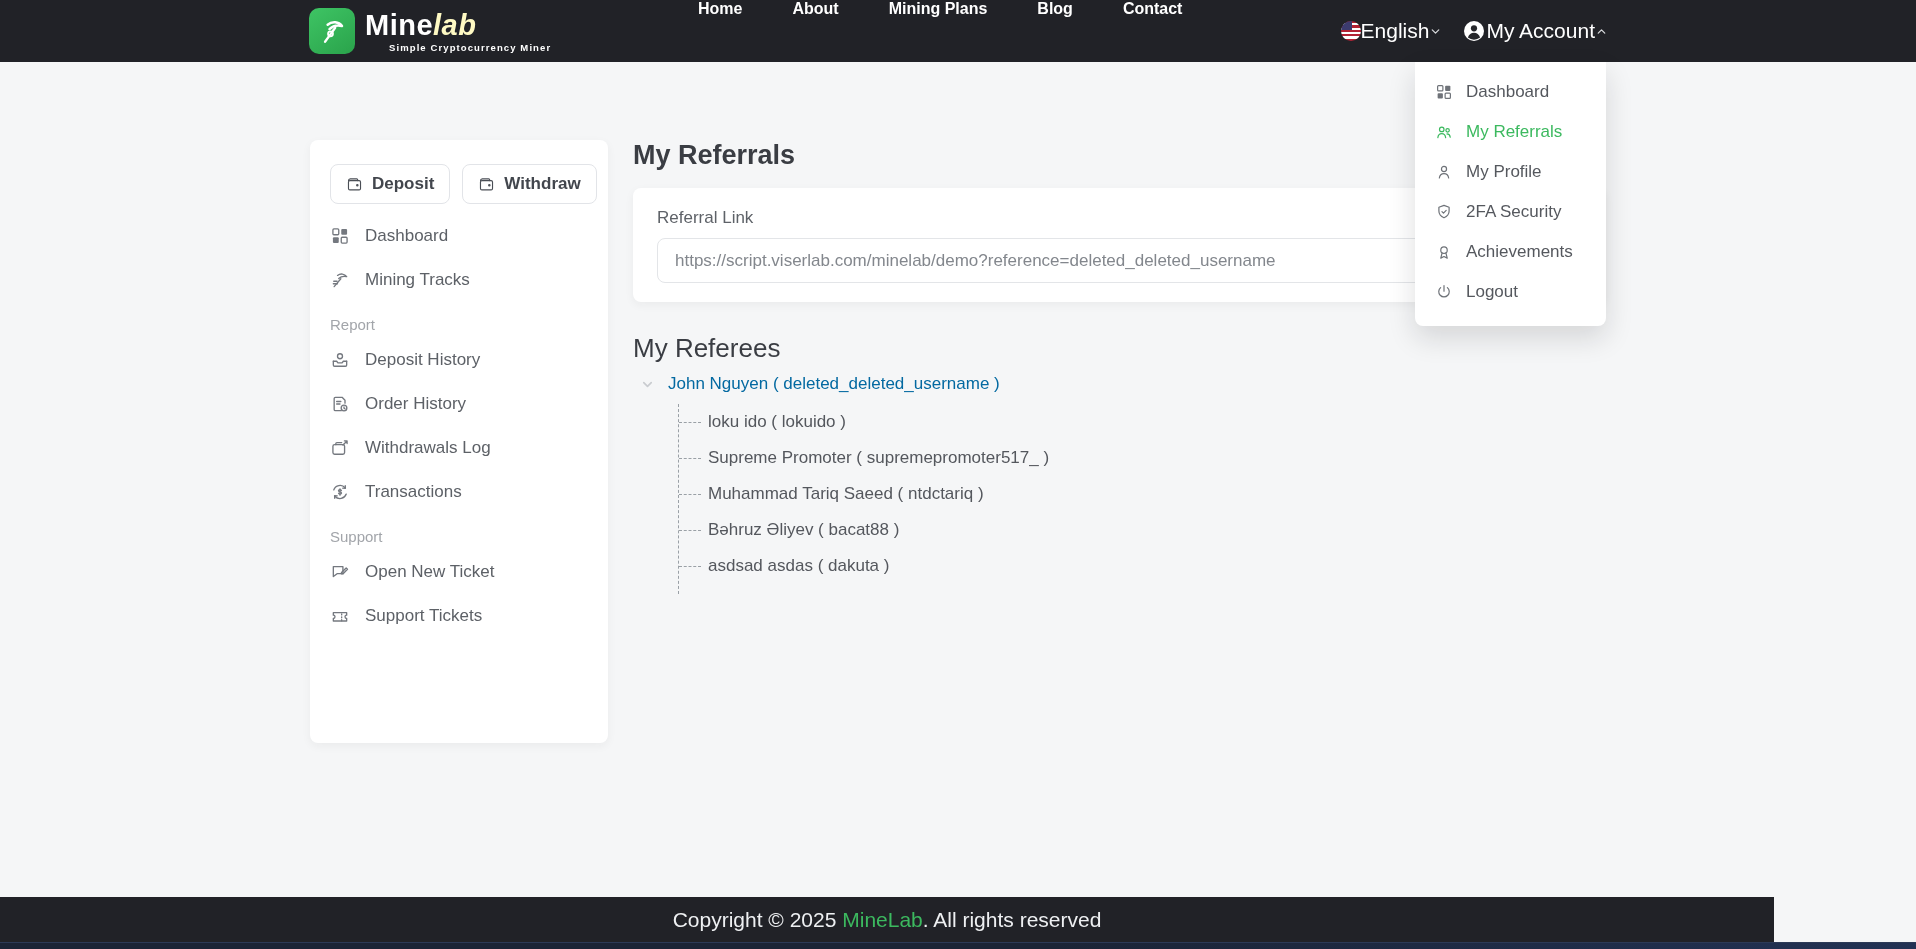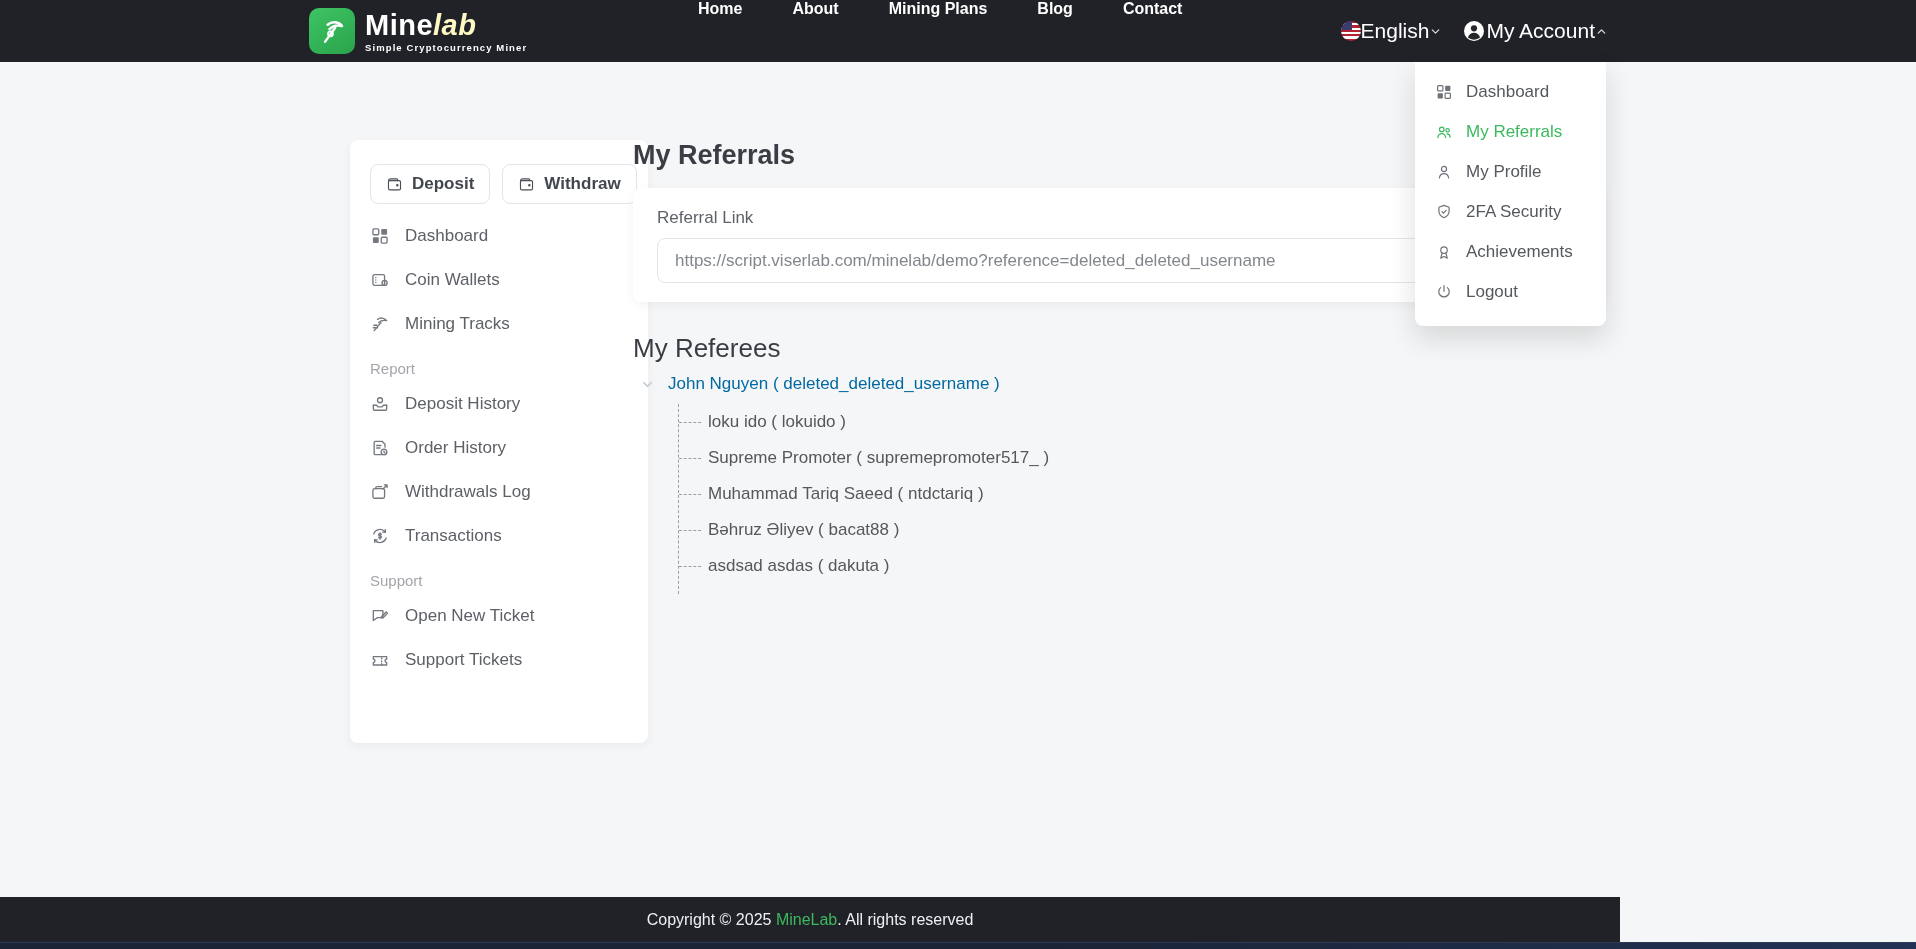--- a/index.html
+++ b/index.html
@@ -21,21 +21,21 @@
   }
   .logo { position:absolute; left:309px; top:8px; display:flex; gap:10px; align-items:center; cursor:pointer; }
   .logo-mark {
     width:46px; height:46px; border-radius:10px;
     background:linear-gradient(145deg,#3ec464,#2aa34b);
     display:flex; align-items:center; justify-content:center;
   }
   .logo-text-wrap { display:flex; flex-direction:column; }
   .logo-title { font-size:29px; font-weight:700; line-height:30px; color:#fff; letter-spacing:.5px; }
   .logo-title .lab { color:#fef9c3;font-style:italic; }
-  .logo-tagline { font-size:9.5px; font-weight:700; color:#fff; letter-spacing:1.1px; margin-top:2px; }
+  .logo-tagline { font-size:9.5px; font-weight:700; color:#fff; letter-spacing:1.1px; margin-top:2px;margin-left:24px; }
 
   .main-nav { position:absolute; left:698px; top:0; height:62px; display:flex; gap:50px; }
   .nav-link { color:#fff; font-size:16px; font-weight:600; text-decoration:none; cursor:pointer; white-space:nowrap; }
 
   .header-right { position:absolute; right:308px; top:0; height:62px; display:flex; align-items:center; gap:20px; }
   .lang-switch, .account-toggle { display:flex; align-items:center; gap:0; cursor:pointer; color:#fff; font-size:21px; font-weight:400; }
   .flag {
     width:20px; height:20px; border-radius:50%; position:relative; overflow:hidden;
     background:repeating-linear-gradient(180deg,#b22234 0 2.2px,#ffffff 2.2px 4.4px);
   }
@@ -56,21 +56,20 @@
   }
   .menu-item .icon { color:#6e7278; }
   .menu-item.active, .menu-item.active .icon { color:#3cb95f; }
 
   
   .sidebar {
     position:absolute; left:310px; top:140px; width:298px; height:603px;
     background:#fff; border-radius:8px;
     box-shadow:0 3px 10px rgba(30,32,40,.05);
     padding:24px 20px; 
-    margin-left:40px;
   }
   .sidebar-actions { display:flex; gap:12px; margin-bottom:10px; }
   .action-btn {
     display:flex; align-items:center; gap:9px;
     border:1px solid #e2e4e8; border-radius:8px; background:#fff;
     padding:9px 15px; font-family:inherit; font-size:17px; font-weight:600; color:#42464d; cursor:pointer;
   }
   .action-btn .icon { color:#4a4e55; }
   .side-item { display:flex; align-items:center; gap:15px; height:44px; font-size:17px; color:#5d6167; cursor:pointer; }
   .side-item .icon { color:#74787f; }
@@ -94,23 +93,23 @@
   .tree-root { display:flex; align-items:center; gap:13px; font-size:17px; color:#0369a1; cursor:pointer; }
   .tree-root .icon { color:#c9ccd0; margin-left:7px; }
   .tree-children {
     margin:10px 0 0 45px; border-left:1px dashed #9aa0a6; padding-bottom:10px;
   }
   .tree-child { position:relative; height:36px; display:flex; align-items:center; padding-left:29px; font-size:17px; color:#54575d;text-align:right; }
   .tree-child::before { content:''; position:absolute; left:0; top:50%; width:22px; border-top:1px dashed #9aa0a6; }
 
   
   .footer {
-    position:absolute; left:0; top:897px; width:1620px; height:45px;
+    position:absolute; left:0; top:897px; width:1774px; height:45px;
     background:#212227; display:flex; align-items:center; justify-content:center;
-    font-size:16px; color:#eef0f2;
+    font-size:21px; color:#eef0f2;
   }
   .footer .brand-green { color:#3cb95f; }
   .bottom-strip {
     position:absolute; left:0; top:942px; width:1916px; height:7px;
     background:linear-gradient(90deg,#1b2436 0%,#1b2436 55%,#223254 100%);
     border-top:1px solid #2c3a57;
   }
 </style>
 </head>
 <body>
@@ -258,31 +257,20 @@
             <rect x="13.5" y="3.5" width="7" height="7" rx="1.2" fill="currentColor" stroke="none"></rect>
             <rect x="3.5" y="13.5" width="7" height="7" rx="1.2" fill="currentColor" stroke="none"></rect>
             <rect x="13.5" y="13.5" width="7" height="7" rx="1.2"></rect>
           </svg>
         </span>
         <span>Dashboard</span>
       </div>
       <div class="side-item">
         <span class="icon">
           <svg width="20" height="20" viewBox="0 0 24 24" fill="none" stroke="currentColor" stroke-width="1.6" stroke-linecap="round" stroke-linejoin="round">
-            <rect x="3.5" y="5.5" width="14" height="13" rx="2"></rect>
-            <path d="M7 9h.01M7 12h.01M7 15h.01"></path>
-            <circle cx="17.5" cy="15.5" r="3"></circle>
-            <path d="M17.5 14.3v2.4"></path>
-          </svg>
-        </span>
-        <span>Coin Wallets</span>
-      </div>
-      <div class="side-item">
-        <span class="icon">
-          <svg width="20" height="20" viewBox="0 0 24 24" fill="none" stroke="currentColor" stroke-width="1.6" stroke-linecap="round" stroke-linejoin="round">
             <path d="m5 20 8-9.5"></path>
             <path d="M9 6.5C12.5 3.8 17.5 4.3 20 8c-3.3-.9-7.2 0-9.5 2.3"></path>
             <path d="M4.5 13.5h4M4 16.5h5"></path>
           </svg>
         </span>
         <span>Mining Tracks</span>
       </div>
       <div class="side-heading">Report</div>
       <div class="side-item">
         <span class="icon">

